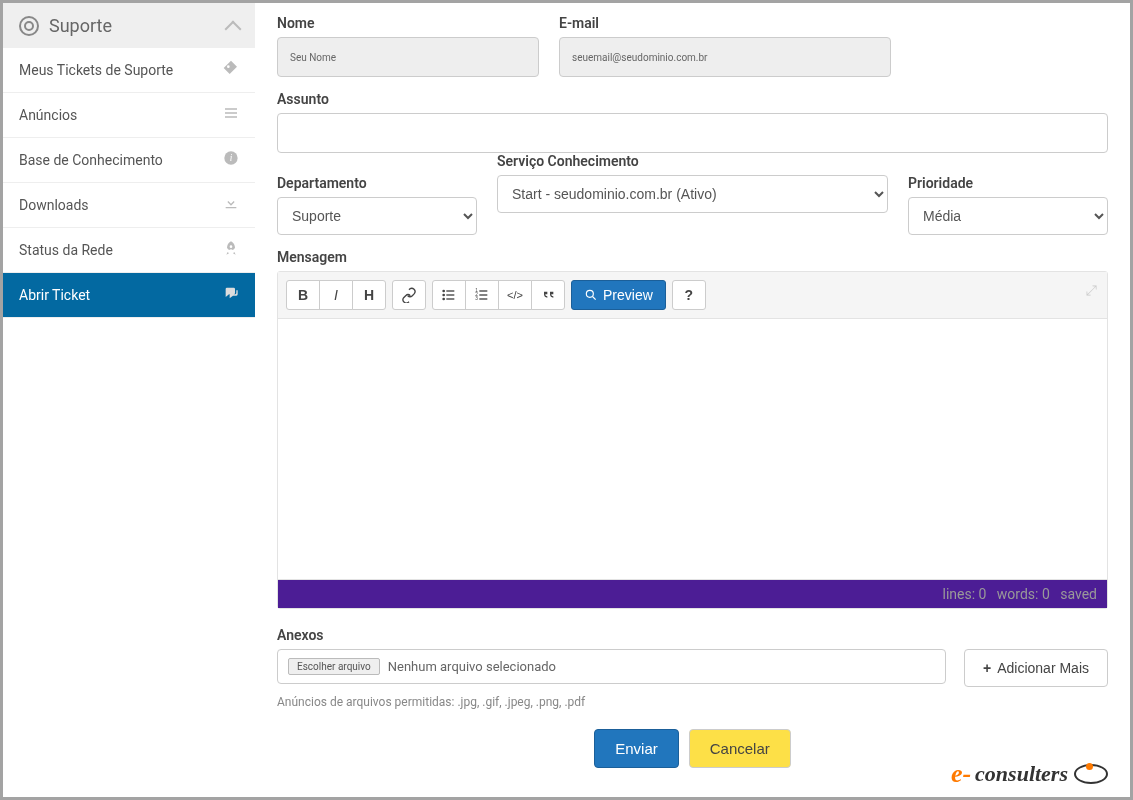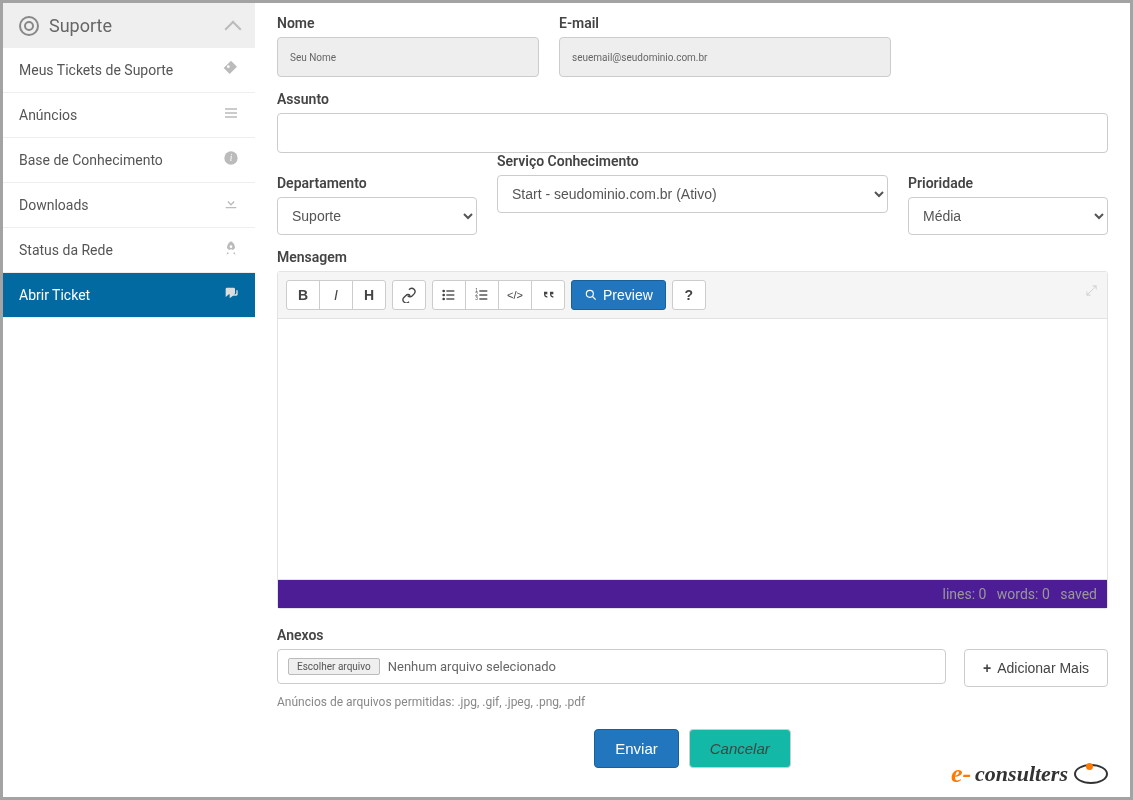--- a/index.html
+++ b/index.html
@@ -39,21 +39,21 @@
 .editor-status { background: #4c1d95; border-top: 1px solid #e3e3e3; padding: 6px 10px; text-align: right; font-size: 14px; color: #999; }
 .resize-handle { position: absolute; right: 10px; top: 10px; color: #ccc; font-size: 14px; cursor: nwse-resize; }
 .attach-row { display: flex; gap: 18px; align-items: flex-start; margin-top: 6px; }
 .file-box { flex: 1; border: 1px solid #ccc; border-radius: 4px; padding: 8px 10px; display: flex; align-items: center; gap: 8px; }
 .file-btn { background: #efefef; border: 1px solid #bbb; border-radius: 2px; padding: 2px 8px; font-size: 10px; cursor: pointer; }
 .file-text { color: #666; font-size: 13px; }
 .add-more { background: #fff; border: 1px solid #ccc; border-radius: 4px; padding: 10px 18px; cursor: pointer; font-size: 14px; color: #444; display: flex; align-items: center; gap: 6px; }
 .hint { font-size: 12px; color: #888; margin-top: 8px; }
 .actions { display: flex; justify-content: center; gap: 10px; margin-top: 20px; }
 .btn-primary { background: #2176bd; color: #fff; border: 1px solid #1b5f99; border-radius: 4px; padding: 10px 20px; font-size: 15px; cursor: pointer; }
-.btn-default { background: #14b8a6; color: #444; border: 1px solid #ccc; border-radius: 4px; padding: 10px 20px; font-size: 15px; cursor: pointer; font-style: italic; }
+.btn-default { background: #fde047; color: #444; border: 1px solid #ccc; border-radius: 4px; padding: 10px 20px; font-size: 15px; cursor: pointer; }
 .logo { position: absolute; right: 22px; bottom: 8px; font-family: Georgia, serif; font-style: italic; font-weight: bold; font-size: 22px; color: #333; display: flex; align-items: center; gap: 4px; }
 .logo .e { color: #ff7a00; font-size: 26px; }
 .logo-oval { width: 34px; height: 20px; border: 2px solid #333; border-radius: 50%; display: inline-block; margin-left: 2px; position: relative; }
 .logo-oval::before { content: ""; position: absolute; width: 7px; height: 7px; background: #ff7a00; border-radius: 50%; top: -3px; left: 10px; }
 svg.ico { width: 16px; height: 16px; fill: currentColor; }
 </style>
 </head>
 <body>
 
 <div class="frame">

